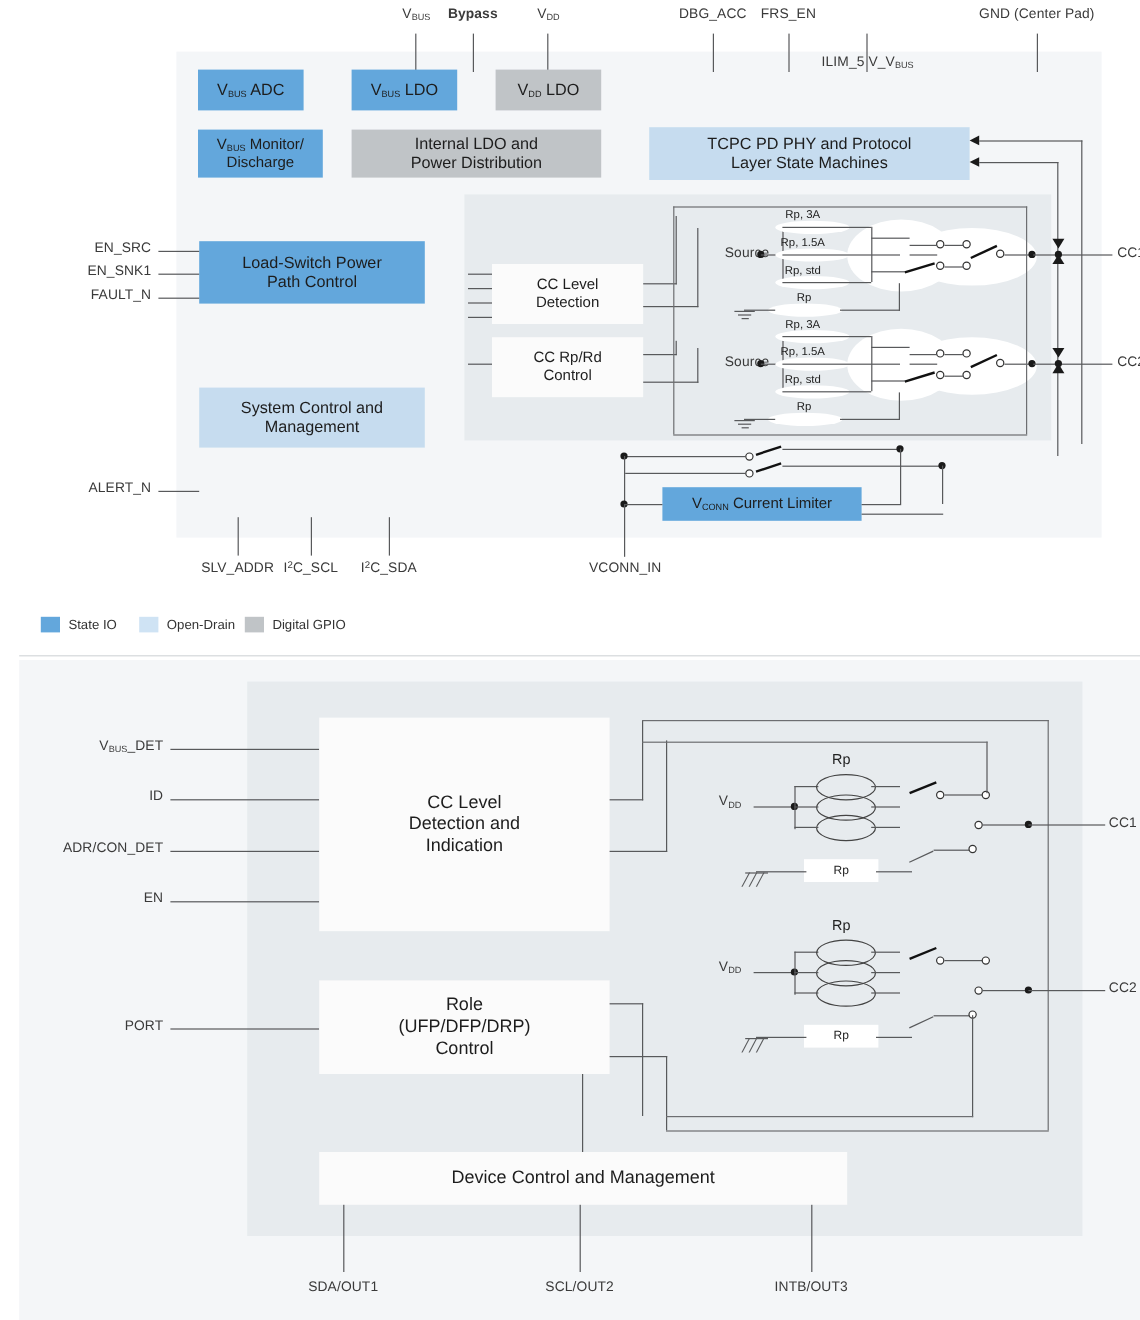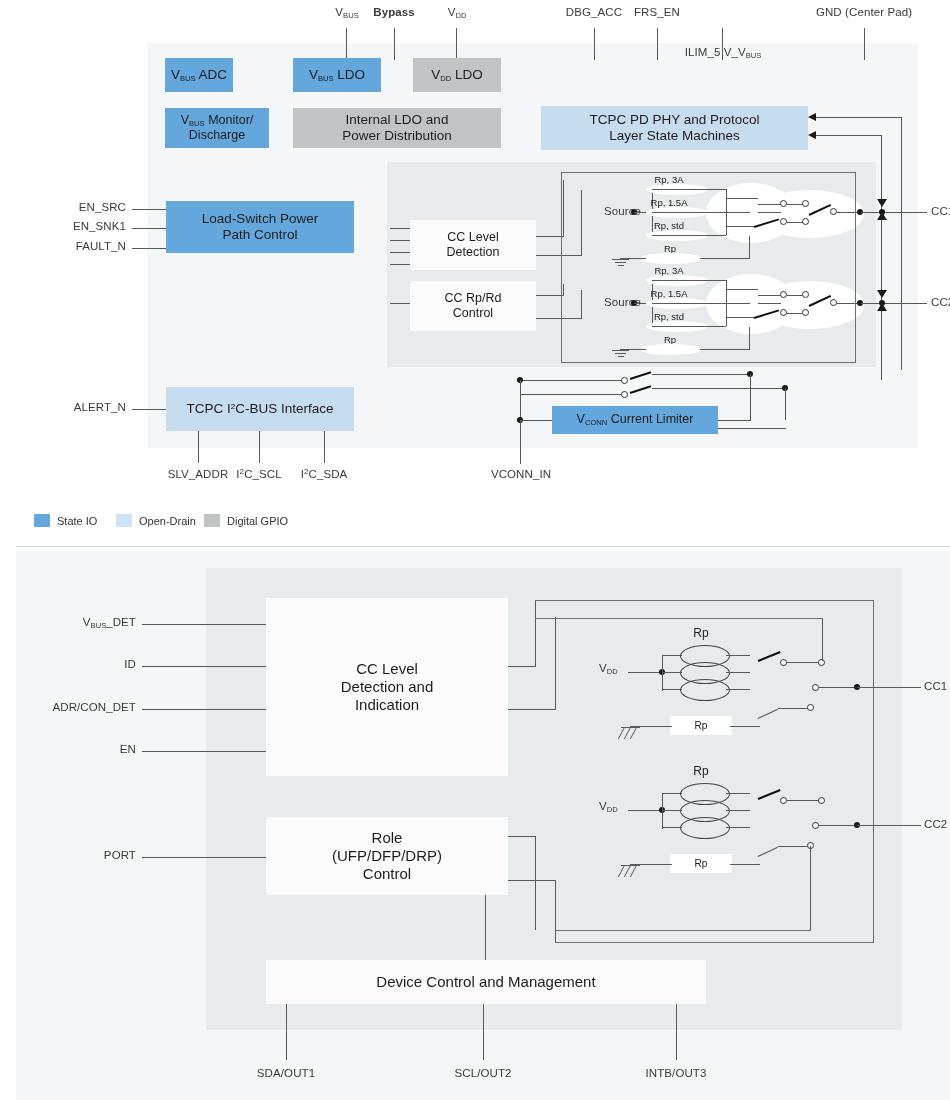--- a/index.html
+++ b/index.html
@@ -106,21 +106,21 @@
   <div class="pin c" style="left:606px;top:6px;width:70px;">
     <span>FRS_EN</span>
   </div>
   <div class="pin c" style="left:655px;top:6px;width:104px;margin-top:40px;">
     <span>ILIM_5 V_V</span><sub>BUS</sub>
   </div>
   <div class="pin c" style="left:780px;top:6px;width:136px;">
     <span>GND (Center Pad)</span>
   </div>
 
-  <div class="blk analog" style="left:149px;top:58px;width:68px;height:34px;">
+  <div class="blk analog" style="left:149px;top:58px;width:88px;height:34px;">
     <span>V<sub>BUS</sub> ADC</span>
   </div>
   <div class="blk analog" style="left:277px;top:58px;width:88px;height:34px;">
     <span>V<sub>BUS</sub> LDO</span>
   </div>
   <div class="blk gpio" style="left:397px;top:58px;width:88px;height:34px;">
     <span>V<sub>DD</sub> LDO</span>
   </div>
 
   <div class="blk analog small" style="left:149px;top:108px;width:104px;height:40px;">
@@ -149,22 +149,22 @@
   <div class="h" style="left:116px;top:209px;width:34px;"></div>
   <div class="pin r" style="left:25px;top:220px;width:85px;">
     <span>EN_SNK1</span>
   </div>
   <div class="h" style="left:116px;top:228px;width:34px;"></div>
   <div class="pin r" style="left:25px;top:240px;width:85px;">
     <span>FAULT_N</span>
   </div>
   <div class="h" style="left:116px;top:248px;width:34px;"></div>
 
-  <div class="blk od" style="left:150px;top:387px;width:188px;height:44px;">
-    <span>TCPC I<sup>2</sup>C-BUS Interface</span>
+  <div class="blk od" style="left:150px;top:323px;width:188px;height:50px;">
+    <span>System Control and<br>Management</span>
   </div>
   <div class="pin r" style="left:25px;top:401px;width:85px;">
     <span>ALERT_N</span>
   </div>
   <div class="h" style="left:116px;top:409px;width:34px;"></div>
 
   <div class="v" style="left:182px;top:431px;width:0;height:32px;"></div>
   <div class="v" style="left:243px;top:431px;width:0;height:32px;"></div>
   <div class="v" style="left:308px;top:431px;width:0;height:32px;"></div>
   <div class="pin c" style="left:142px;top:468px;width:80px;">

